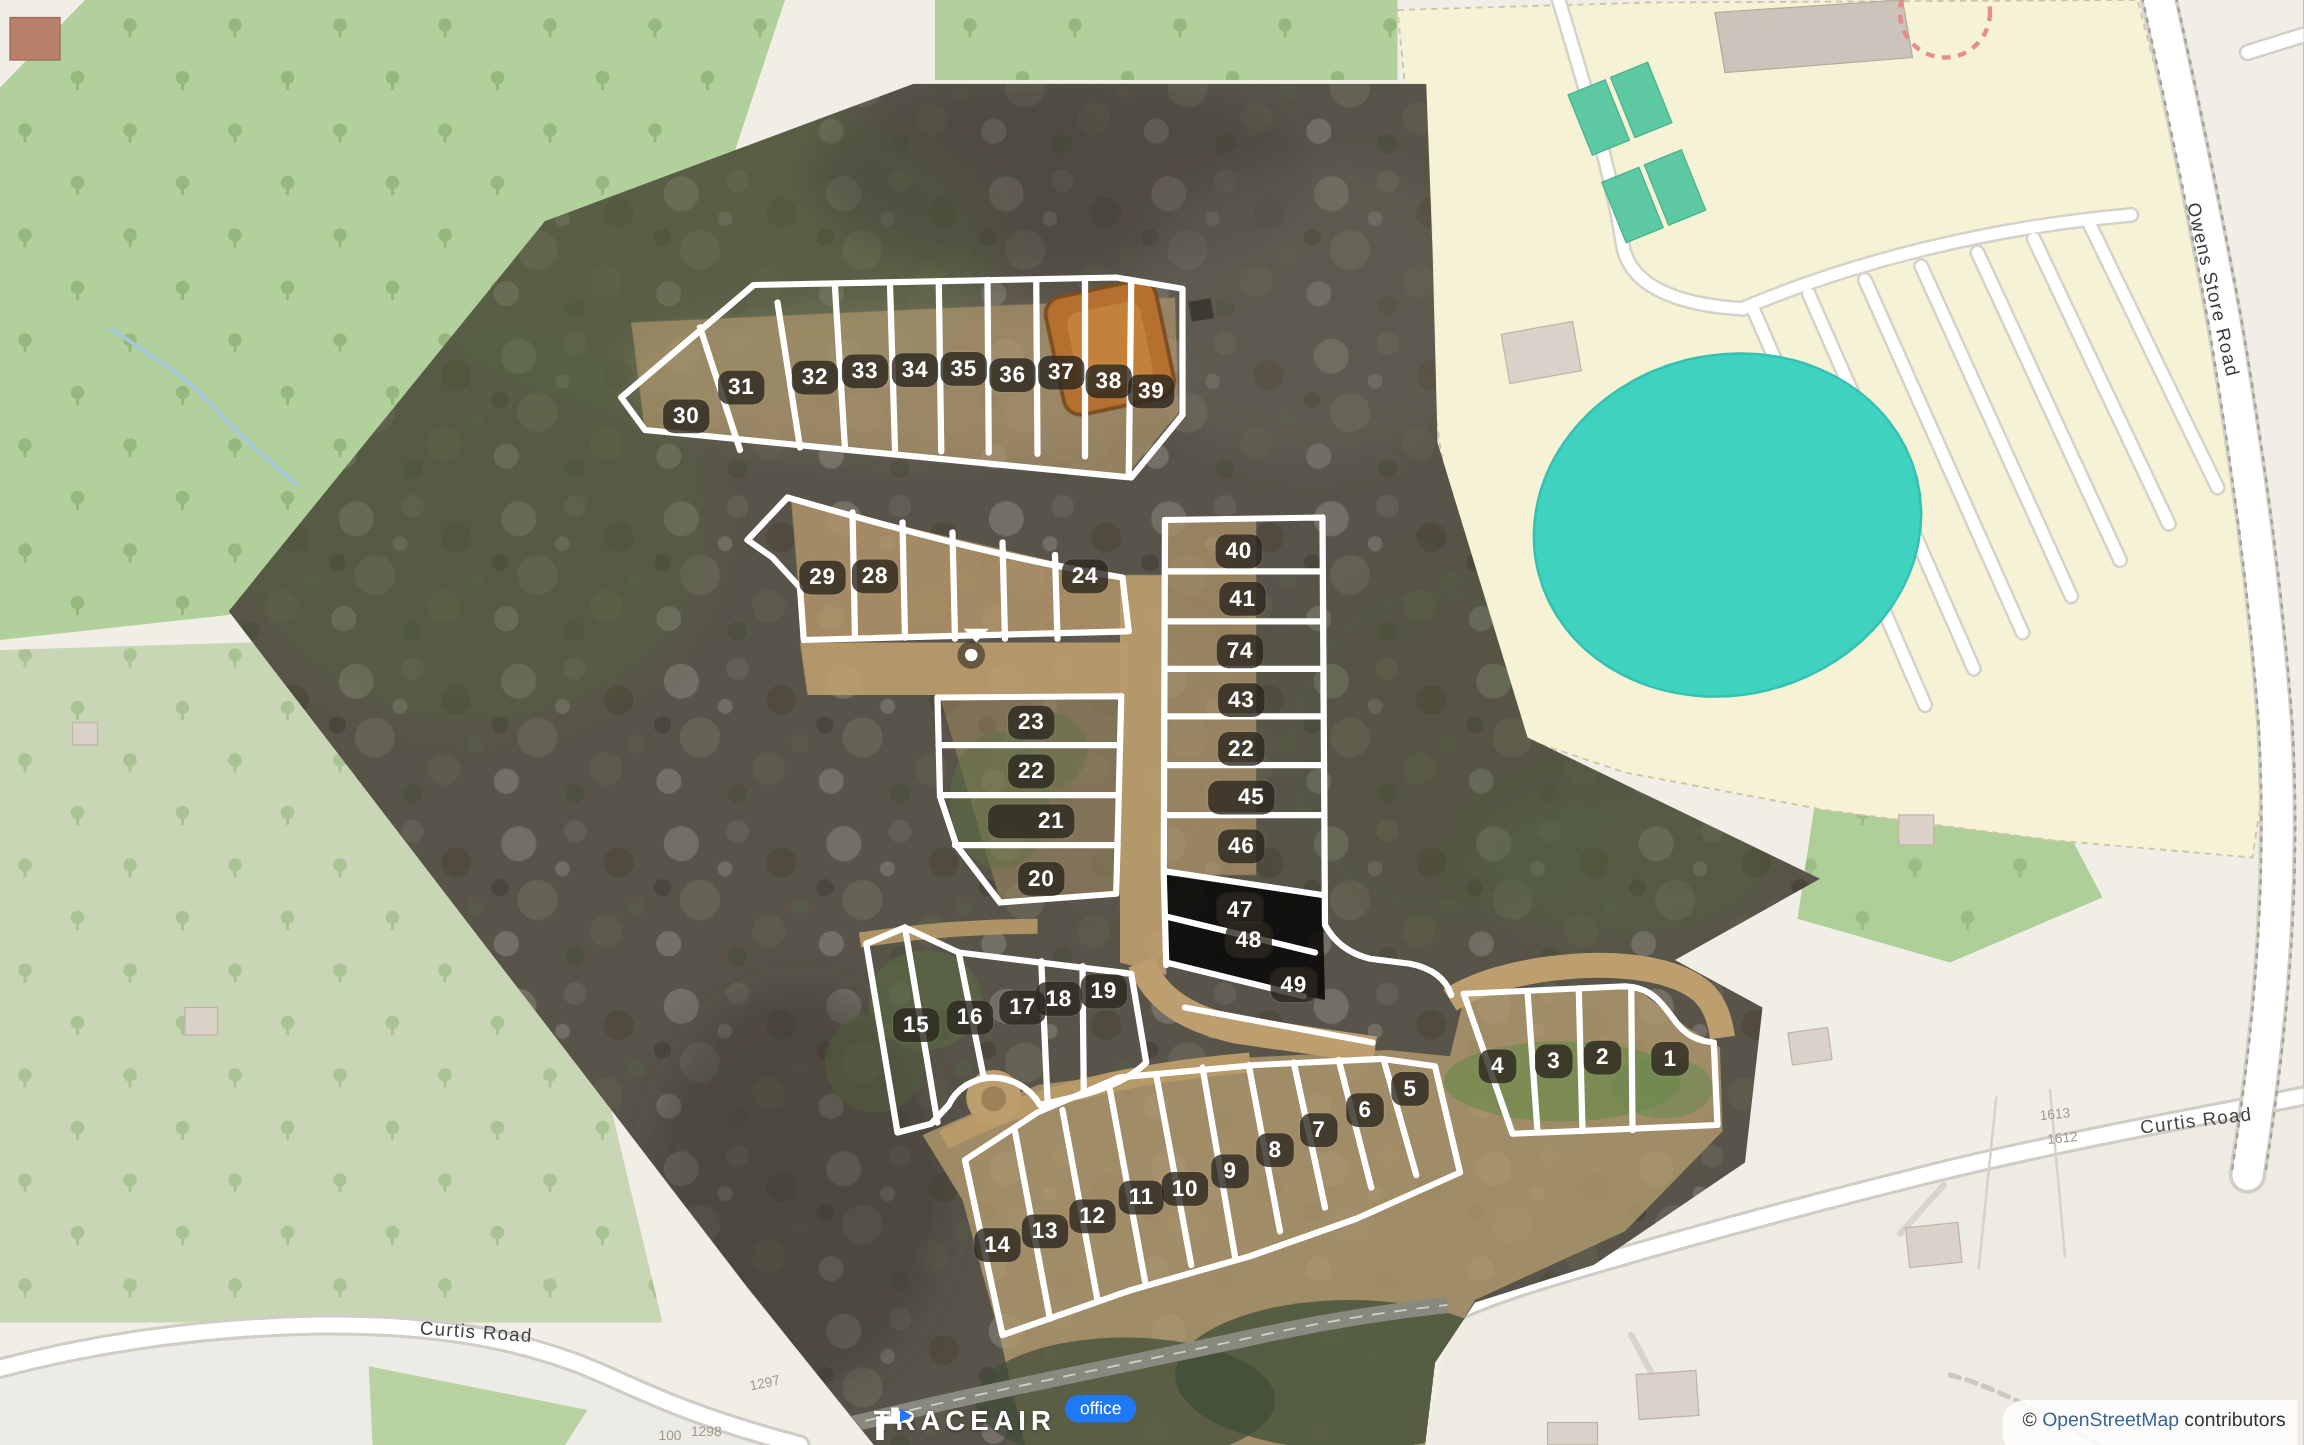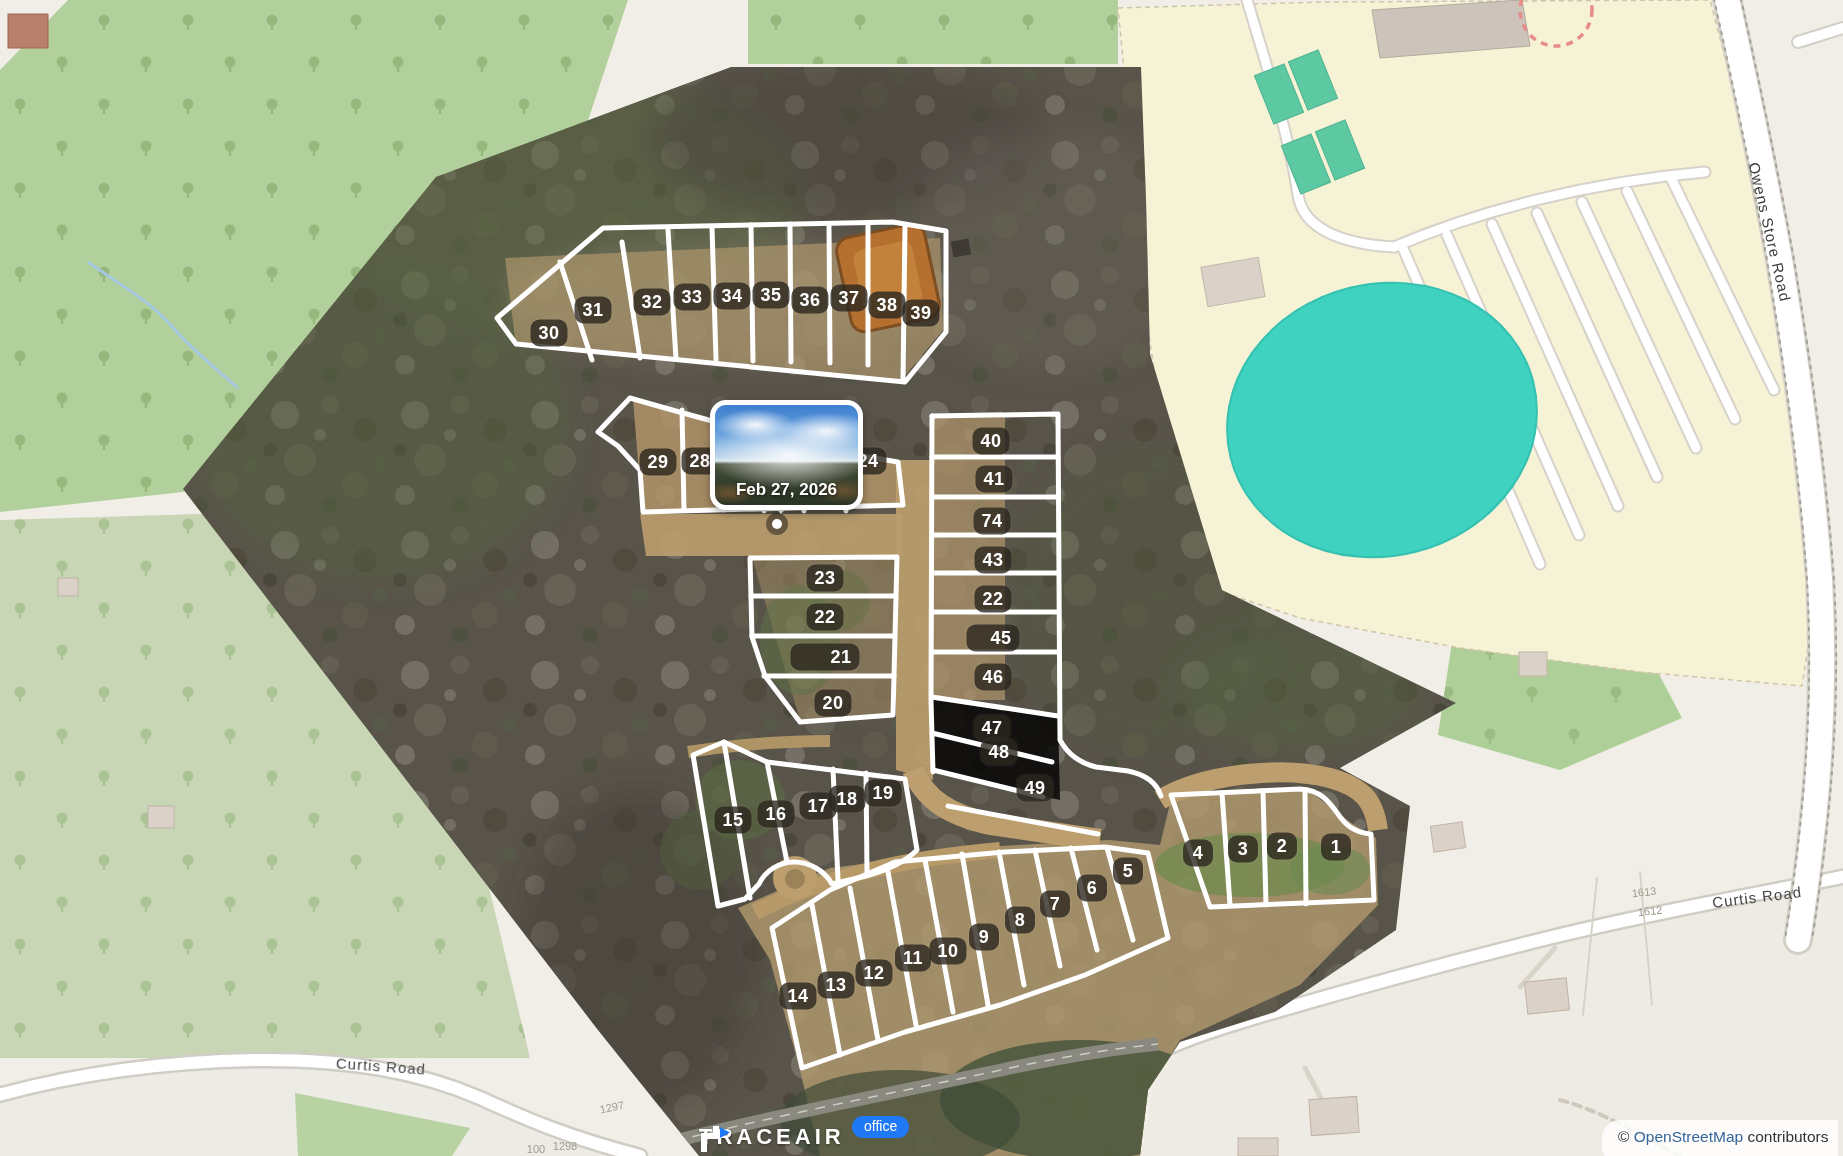--- a/index.html
+++ b/index.html
@@ -314,25 +314,20 @@
       <div class="lot" style="left: 1092px; top: 888px;">6</div>
       <div class="lot" style="left: 1128px; top: 871px;">5</div>
       <div class="lot" style="left: 1198px; top: 853px;">4</div>
       <div class="lot" style="left: 1243px; top: 849px;">3</div>
       <div class="lot" style="left: 1282px; top: 846px;">2</div>
       <div class="lot" style="left: 1336px; top: 847px;">1</div>
     </div>
 
 <div class="cam-marker"></div>
 <div class="popup-pointer"></div>
-<div class="popup">
-  <div class="popup-img">
-    <div class="popup-date">Feb 27, 2026</div>
-  </div>
-</div>
 
 <div class="brand">
   <svg width="32" height="30" viewBox="0 0 32 30">
     <path d="M2,9 L14,9 L14,2 L20,2 L20,15 L8,15 L8,28 L2,28 Z" fill="#ffffff"></path>
     <path d="M21,3 L31,8.5 L21,14 Z" fill="#1f78f5"></path>
   </svg>
   <span class="brand-text">TRACEAIR</span>
 </div>
 <div class="office-badge">office</div>
 

